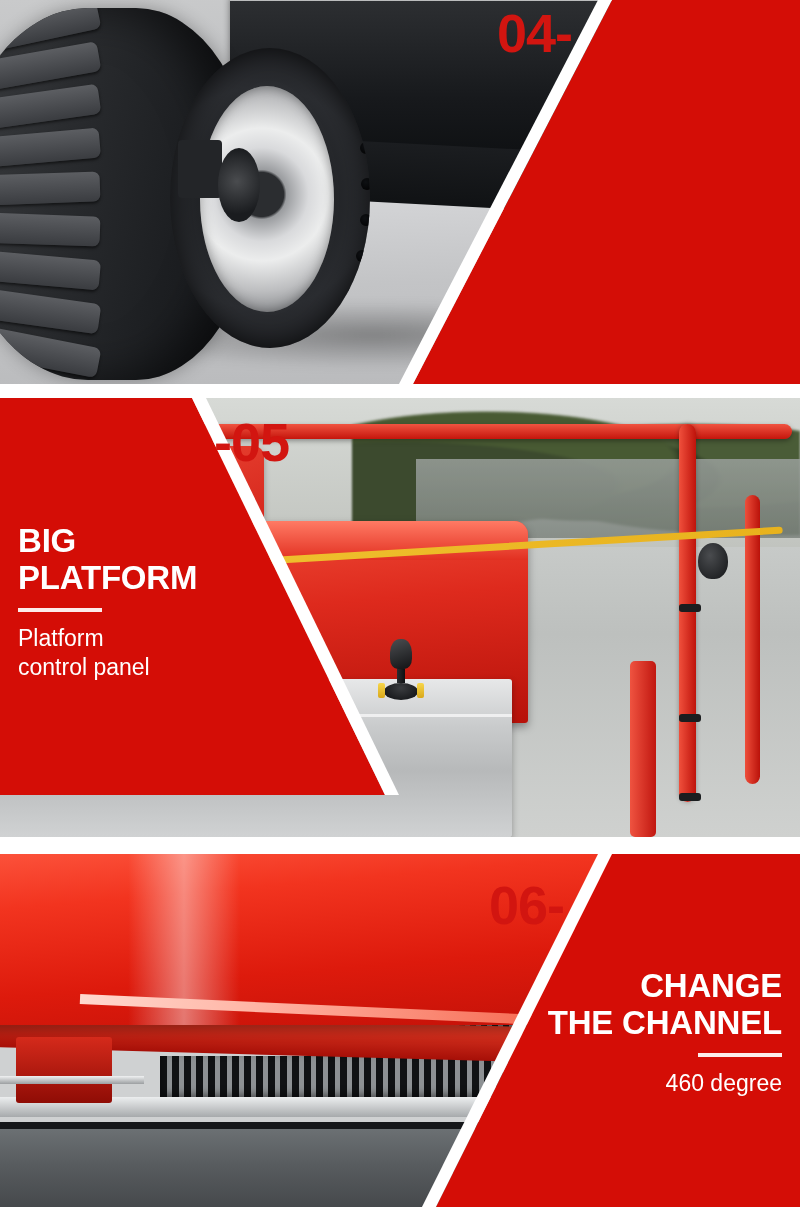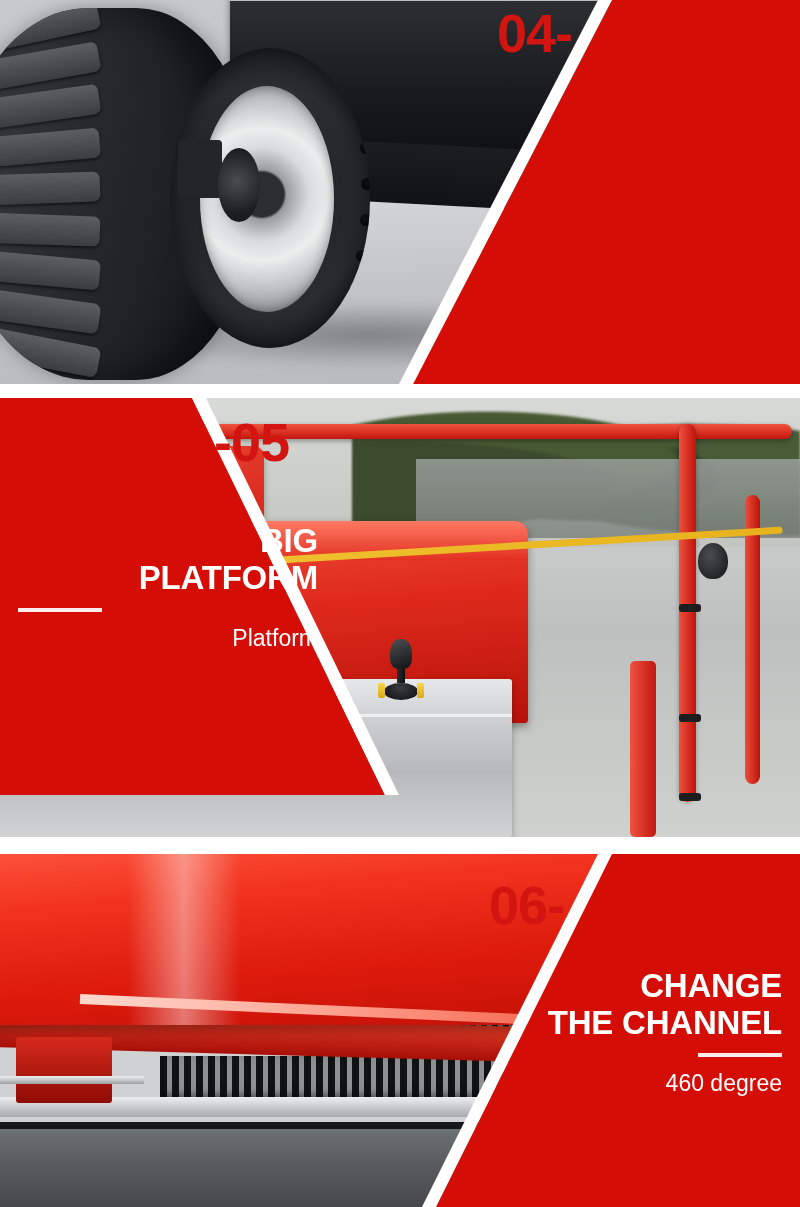--- a/index.html
+++ b/index.html
@@ -32,21 +32,21 @@
   .head {
     color:#ffffff; font-weight:bold;
     font-size:33px; line-height:1.12;
     letter-spacing:-0.2px;
     text-shadow:0 0 1px rgba(0,0,0,.06);
   }
   .rule { height:4px; background:#fdeceb; margin:11px 0 12px 0; width:84px; }
   .sub { color:#ffffff; font-size:23px; line-height:1.25; font-weight:400; }
 
   .ta-r { text-align:right; }
-  .ta-l { text-align:right; }
+  .ta-l { text-align:left; }
   .rule-r { margin-left:auto; }
   .rule-l { margin-right:auto; }
 
   
   .p1-bg {
     position:absolute; inset:0;
     background:
       linear-gradient(178deg,#c9cacb 0%,#bfc0c2 26%,#d6d7d9 48%,#c3c4c6 72%,#b9babc 100%);
   }
   .p1-body {
@@ -313,20 +313,21 @@
       <polygon points="192,0 206,0 399,397 385,397" fill="#FFFFFF"></polygon>
     </svg>
 
     <div class="num" style="left:214px; top:17px;">-05</div>
 
     <div class="txtblock ta-l" style="left:18px; top:125px; width:300px;">
       <div class="head">BIG</div>
       <div class="head">PLATFORM</div>
       <div class="rule rule-l"></div>
       <div class="sub">Platform</div>
+      <div class="sub">control panel</div>
     </div>
   </section>
 
   <section class="panel" id="panel-3">
 
     <div class="photo">
       <div class="p3-bg"></div>
       <div class="p3-ground"></div>
       <div class="p3-gear2"></div>
       <div class="p3-plate"></div>

